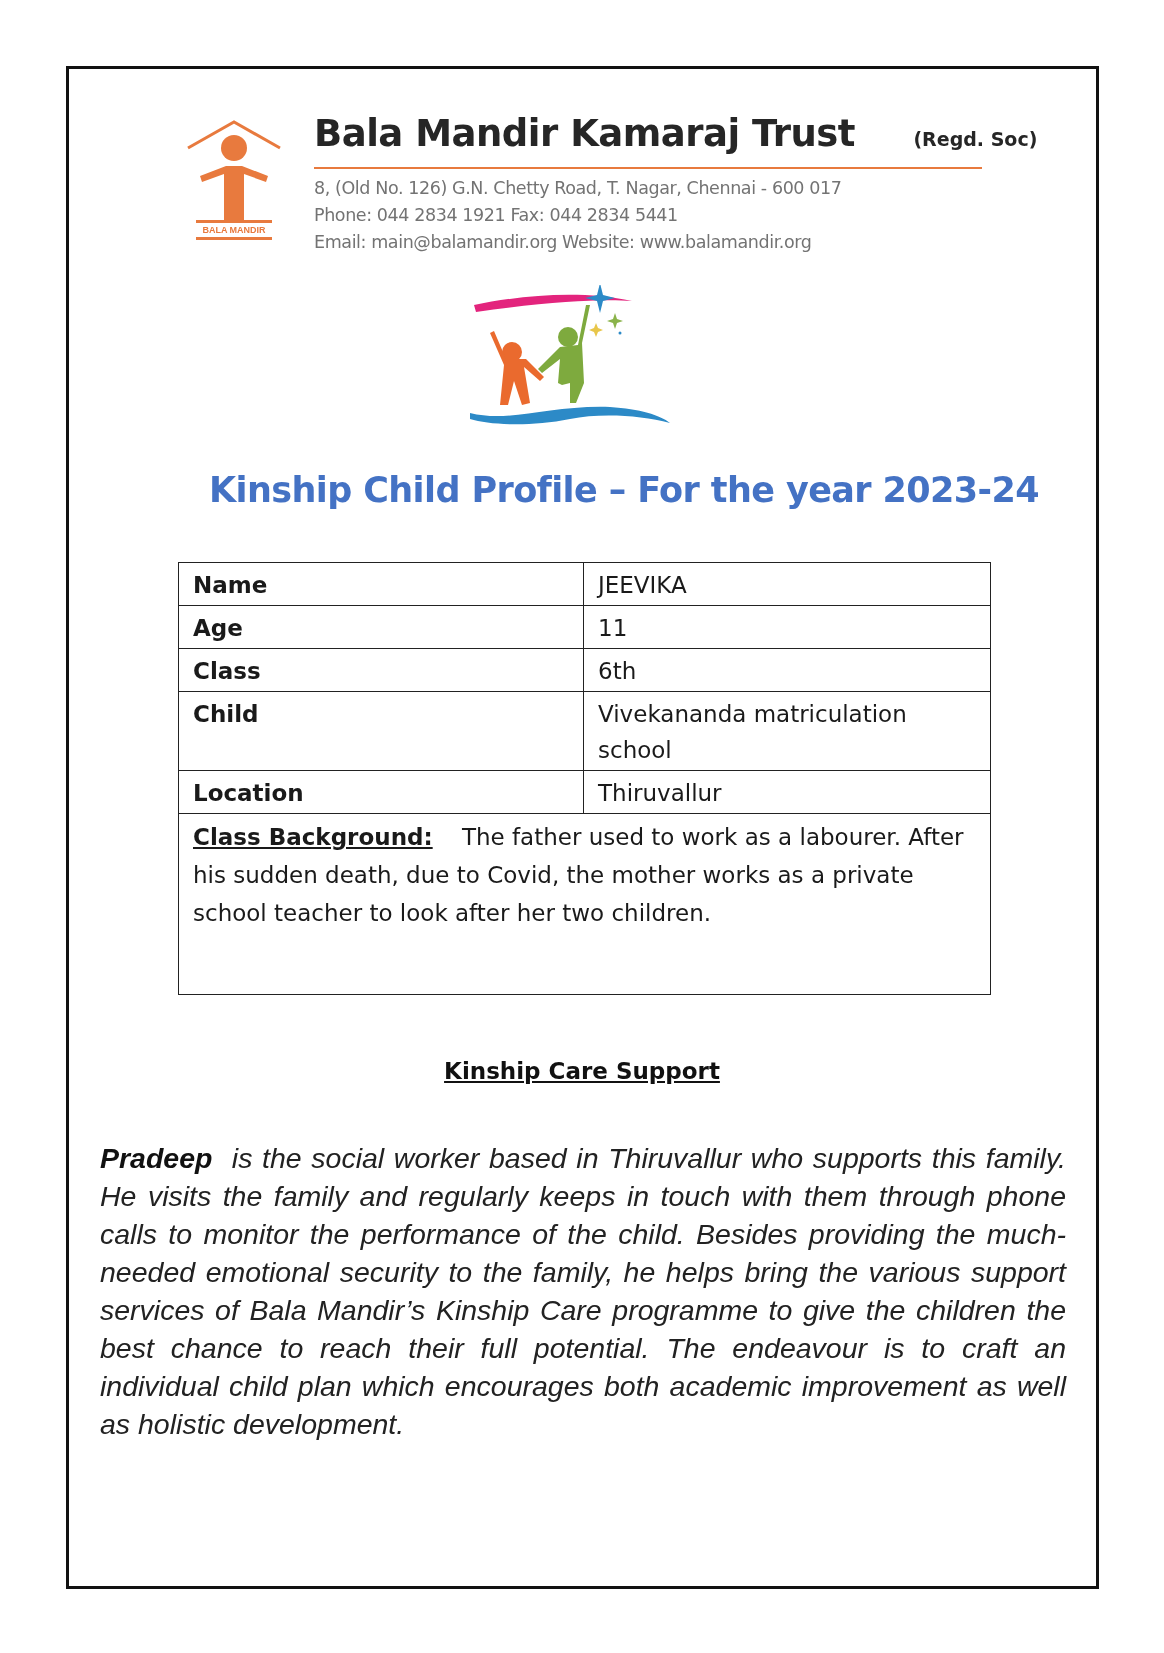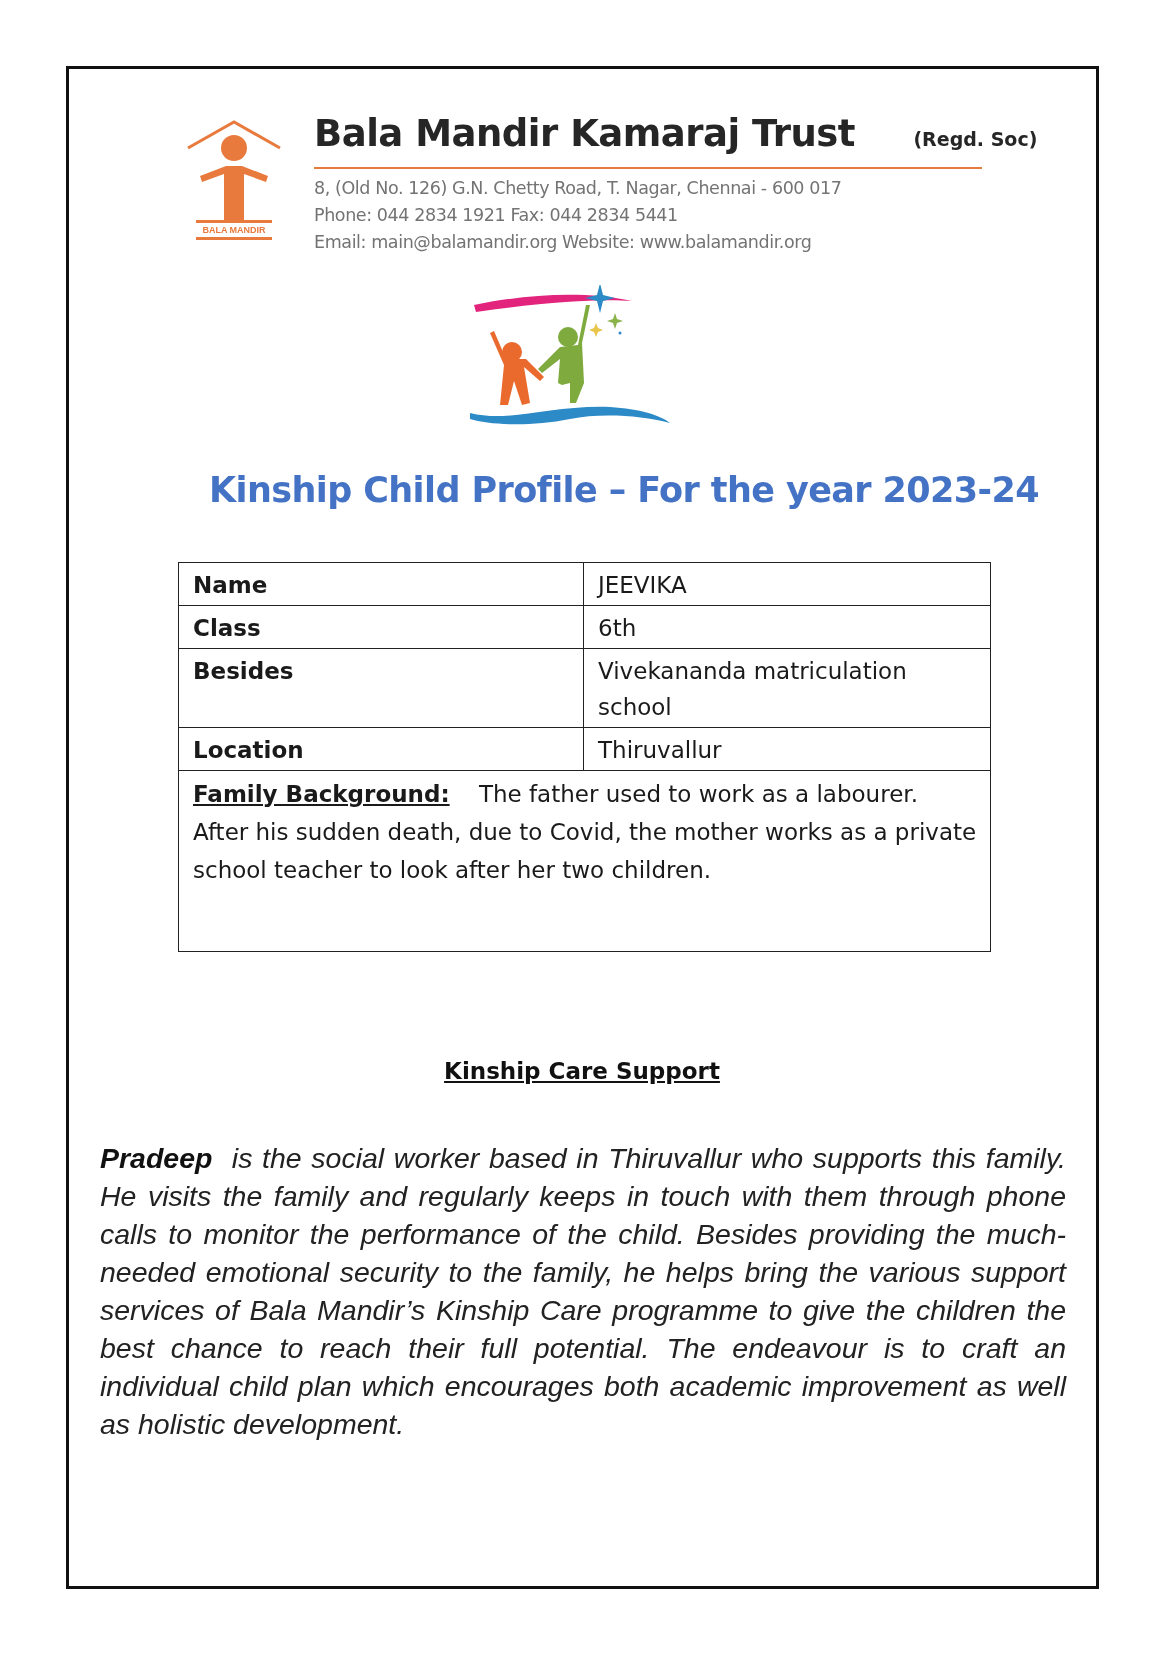--- a/index.html
+++ b/index.html
@@ -76,34 +76,38 @@
 
 <div class="title">Kinship Child Profile – For the year 2023-24</div>
 
 <table class="profile">
   <tbody>
     <tr>
       <td class="lbl">Name</td>
       <td>JEEVIKA</td>
     </tr>
     <tr>
+      <td class="lbl">Age</td>
+      <td>11</td>
+    </tr>
+    <tr>
       <td class="lbl">Class</td>
       <td>6th</td>
     </tr>
     <tr>
-      <td class="lbl">Besides</td>
+      <td class="lbl">Child</td>
       <td>Vivekananda matriculation school</td>
     </tr>
     <tr>
       <td class="lbl">Location</td>
       <td>Thiruvallur</td>
     </tr>
     <tr>
       <td class="full" colspan="2">
-        <span class="fb-label">Family Background:</span>&nbsp;&nbsp;&nbsp;
+        <span class="fb-label">Class Background:</span>&nbsp;&nbsp;&nbsp;
         <span>The father used to work as a labourer. After his sudden death, due to Covid, the mother works as a private school teacher to look after her two children.</span>
       </td>
     </tr>
   </tbody>
 </table>
 
 <div class="support-head">Kinship Care Support</div>
 
 <p class="support-text">
   <b>Pradeep</b>&nbsp;

